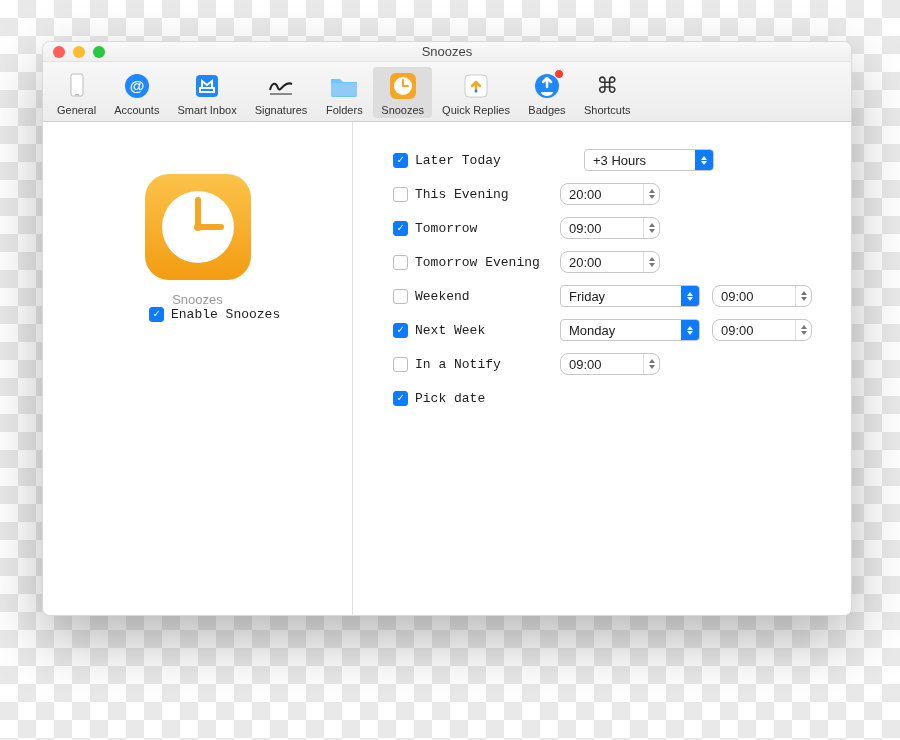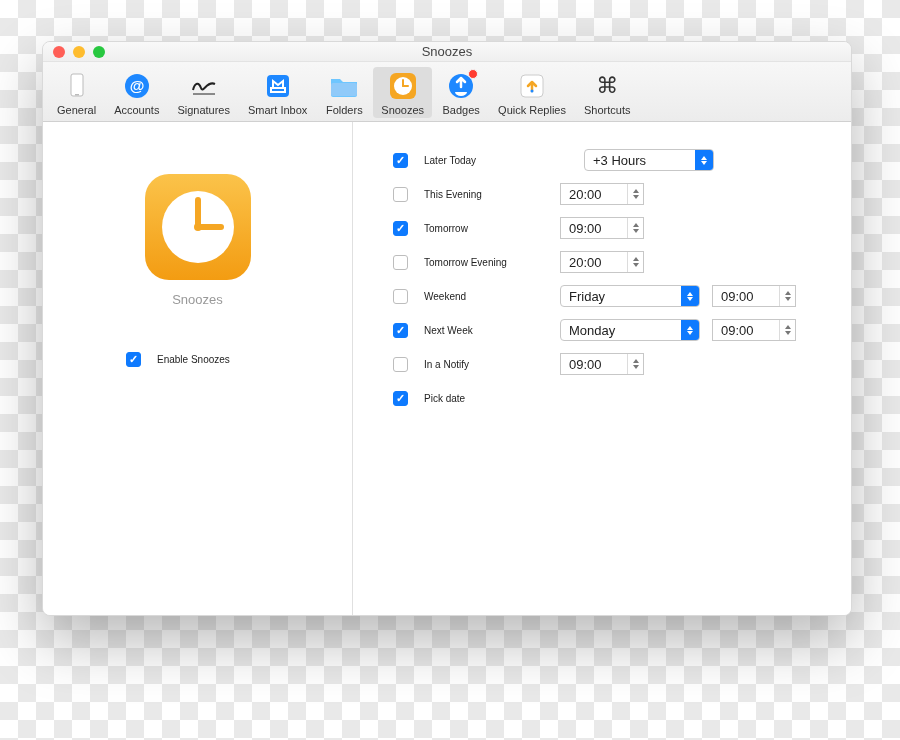--- a/index.html
+++ b/index.html
@@ -58,22 +58,22 @@
   .tb-label { font-size:11px; color:#333; white-space:nowrap;}
   
   .content { flex:1; display:flex; background:#fff; }
   .side {
     width:310px; border-right:1px solid #e0e0e0;
     display:flex; flex-direction:column; align-items:center;
     padding-top:50px;
   }
   .big-icon { width:110px; height:110px; }
   .side-caption { margin-top:10px; color:#999; font-size:13px; }
-  .side-opts { margin-top:45px; align-self:stretch; padding-left:83px; display:flex; flex-direction:row; gap:10px;}
-  .chk-row { display:flex; align-items:center; gap:16px; font-size:10px; color:#222;}
+  .side-opts { align-self:stretch; padding-left:106px; display:flex; flex-direction:row; gap:10px;}
+  .chk-row { display:flex; align-items:center; gap:7px; font-size:13px; color:#222;font-family:Liberation Mono, monospace;}
   .chk {
     width:15px; height:15px; border-radius:3px; border:1px solid #bdbdbd;
     background:#fff; display:flex; align-items:center; justify-content:center;
     font-size:12px; color:#fff; line-height:1;
   }
   .chk.on { background:#0e7afe; border-color:#0e7afe; }
   .chk.on::after { content:"✓"; font-size:11px; font-weight:bold; }
   
   .panel { flex:1; padding:24px 20px 0 40px;}
   .row { display:flex; align-items:center; height:28px; margin-bottom:6px; gap:12px; font-size:13px;}
@@ -88,21 +88,21 @@
     width:18px; height:100%; background:#0e7afe; display:flex; flex-direction:column;
     align-items:center; justify-content:center; gap:1px;
   }
   .select .caps::before, .select .caps::after {
     content:""; width:0;height:0; border-left:3px solid transparent; border-right:3px solid transparent;
   }
   .select .caps::before { border-bottom:4px solid #fff; }
   .select .caps::after  { border-top:4px solid #fff; }
   .sel-sm{width:130px;margin-left:24px;} .sel-lg{width:140px;}
   .stepper {
-    width:84px; height:22px; border:1px solid #c7c7c7; border-radius:0; background:#fff;
+    width:100px; height:22px; border:1px solid #c7c7c7; border-radius:8px; background:#fff;
     display:flex; align-items:center; font-size:13px;
   }
   .stepper .val { flex:1; padding:0 8px;}
   .stepper .arrows {
     width:16px; height:100%; border-left:1px solid #dcdcdc;
     display:flex; flex-direction:column; align-items:center; justify-content:center; gap:2px;
   }
   .stepper .arrows::before, .stepper .arrows::after {
     content:""; width:0;height:0; border-left:3px solid transparent; border-right:3px solid transparent;
   }
@@ -141,37 +141,37 @@
         <svg width="28" height="28" viewBox="0 0 28 28">
             <circle cx="14" cy="14" r="12" fill="#1e88ff"></circle>
             <text x="14" y="19" text-anchor="middle" font-size="15" fill="#fff" font-weight="bold">@</text>
           </svg>
       </div>
       <span class="tb-label">Accounts</span>
     </div>
 
     <div class="tb-item">
       <div class="tb-icon">
-        <svg width="30" height="28" viewBox="0 0 30 28">
-            <path d="M4 18 C 6 10, 10 10, 12 16 C 14 22, 18 8, 26 12" stroke="#222" stroke-width="2" fill="none"></path>
-            <line x1="4" y1="22" x2="26" y2="22" stroke="#222" stroke-width="1"></line>
-          </svg>
-      </div>
-      <span class="tb-label">Signatures</span>
-    </div>
-
-    <div class="tb-item">
-      <div class="tb-icon">
         <svg width="26" height="26" viewBox="0 0 26 26">
             <rect x="2" y="2" width="22" height="22" rx="4" fill="#1e88ff"></rect>
             <path d="M8 14 L8 8 L13 12 L18 8 L18 14" stroke="#fff" stroke-width="2" fill="none"></path>
             <rect x="6" y="15" width="14" height="4" fill="none" stroke="#fff" stroke-width="2"></rect>
           </svg>
       </div>
       <span class="tb-label">Smart Inbox</span>
+    </div>
+
+    <div class="tb-item">
+      <div class="tb-icon">
+        <svg width="30" height="28" viewBox="0 0 30 28">
+            <path d="M4 18 C 6 10, 10 10, 12 16 C 14 22, 18 8, 26 12" stroke="#222" stroke-width="2" fill="none"></path>
+            <line x1="4" y1="22" x2="26" y2="22" stroke="#222" stroke-width="1"></line>
+          </svg>
+      </div>
+      <span class="tb-label">Signatures</span>
     </div>
 
     <div class="tb-item">
       <div class="tb-icon">
         <svg width="30" height="24" viewBox="0 0 30 24">
             <path d="M2 5 h9 l3 3 h14 v13 a2 2 0 0 1 -2 2 H4 a2 2 0 0 1 -2 -2 Z" fill="#6ec6ff"></path>
             <rect x="2" y="9" width="26" height="13" rx="2" fill="#90caf9"></rect>
           </svg>
       </div>
       <span class="tb-label">Folders</span>
@@ -184,39 +184,39 @@
             <circle cx="14" cy="14" r="9" fill="#fff"></circle>
             <line x1="14" y1="14" x2="14" y2="8" stroke="#f5a623" stroke-width="2" stroke-linecap="round"></line>
             <line x1="14" y1="14" x2="19" y2="14" stroke="#f5a623" stroke-width="2" stroke-linecap="round"></line>
           </svg>
       </div>
       <span class="tb-label">Snoozes</span>
     </div>
 
     <div class="tb-item">
       <div class="tb-icon">
+        <svg width="26" height="26" viewBox="0 0 26 26">
+            <rect x="2" y="2" width="22" height="22" rx="4" fill="#fff" stroke="#ccc"></rect>
+            <path d="M13 18 L13 9 M13 9 L9 13 M13 9 L17 13" stroke="#f5a623" stroke-width="2.5" fill="none" stroke-linecap="round"></path>
+            <circle cx="13" cy="18" r="1.5" fill="#1e88ff"></circle>
+          </svg>
+      </div>
+      <span class="tb-label">Quick Replies</span>
+    </div>
+
+    <div class="tb-item">
+      <div class="tb-icon">
         <svg width="28" height="28" viewBox="0 0 28 28">
             <circle cx="14" cy="14" r="12" fill="#1e88ff"></circle>
             <path d="M14 6 L14 15 M14 6 L10 10 M14 6 L18 10" stroke="#fff" stroke-width="2.5" fill="none" stroke-linecap="round"></path>
             <path d="M8 20 a6 4 0 0 0 12 0" fill="#fff"></path>
           </svg>
         <span class="badge-dot"></span>
       </div>
       <span class="tb-label">Badges</span>
-    </div>
-
-    <div class="tb-item">
-      <div class="tb-icon">
-        <svg width="26" height="26" viewBox="0 0 26 26">
-            <rect x="2" y="2" width="22" height="22" rx="4" fill="#fff" stroke="#ccc"></rect>
-            <path d="M13 18 L13 9 M13 9 L9 13 M13 9 L17 13" stroke="#f5a623" stroke-width="2.5" fill="none" stroke-linecap="round"></path>
-            <circle cx="13" cy="18" r="1.5" fill="#1e88ff"></circle>
-          </svg>
-      </div>
-      <span class="tb-label">Quick Replies</span>
     </div>
 
     <div class="tb-item">
       <div class="tb-icon" style="font-size:22px;color:#333;">⌘</div>
       <span class="tb-label">Shortcuts</span>
     </div>
 
   </div>
 
   <div class="content">

